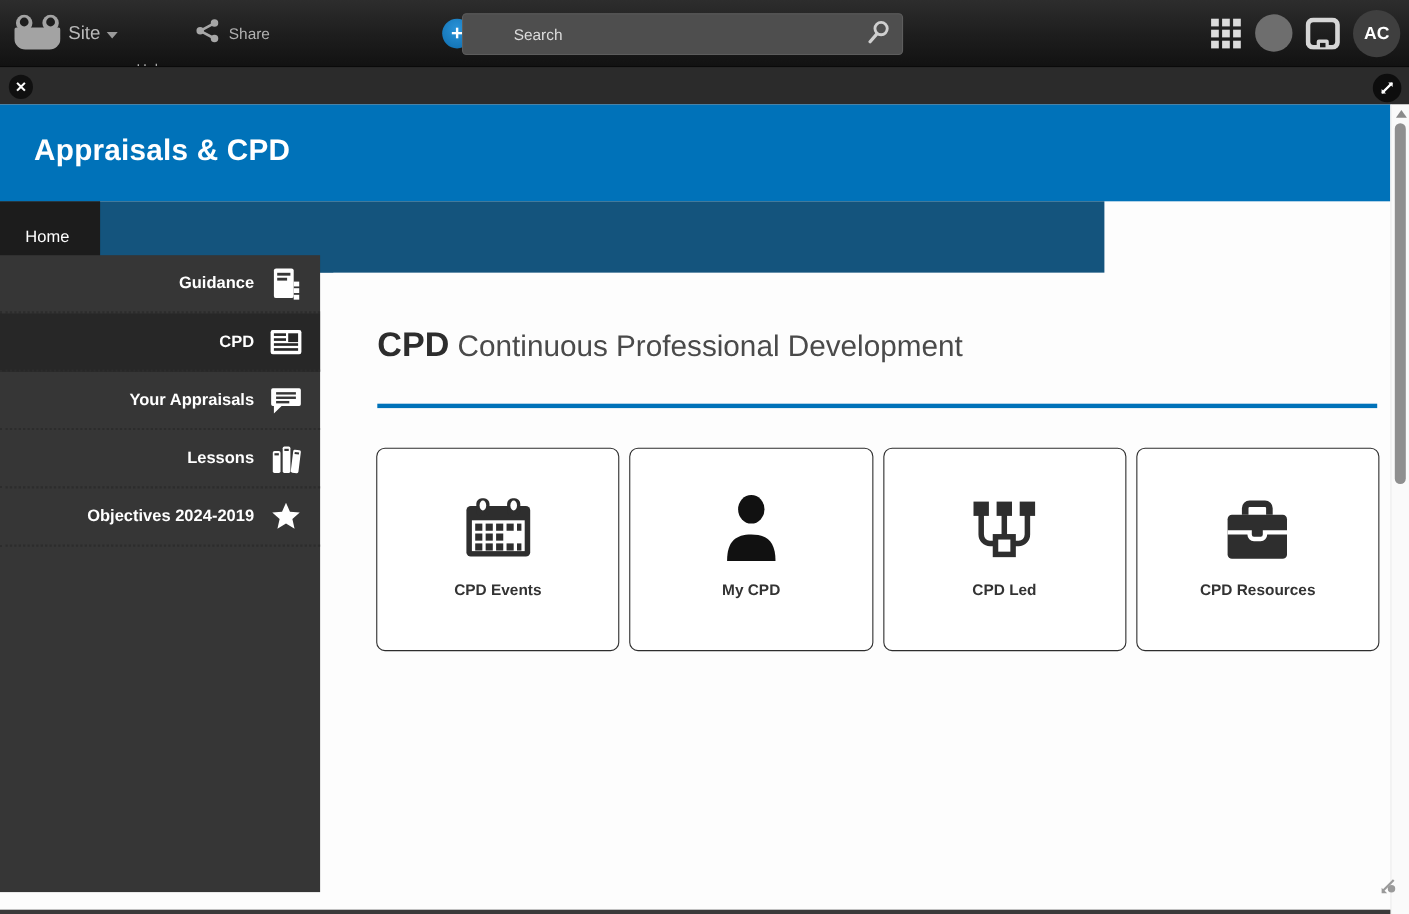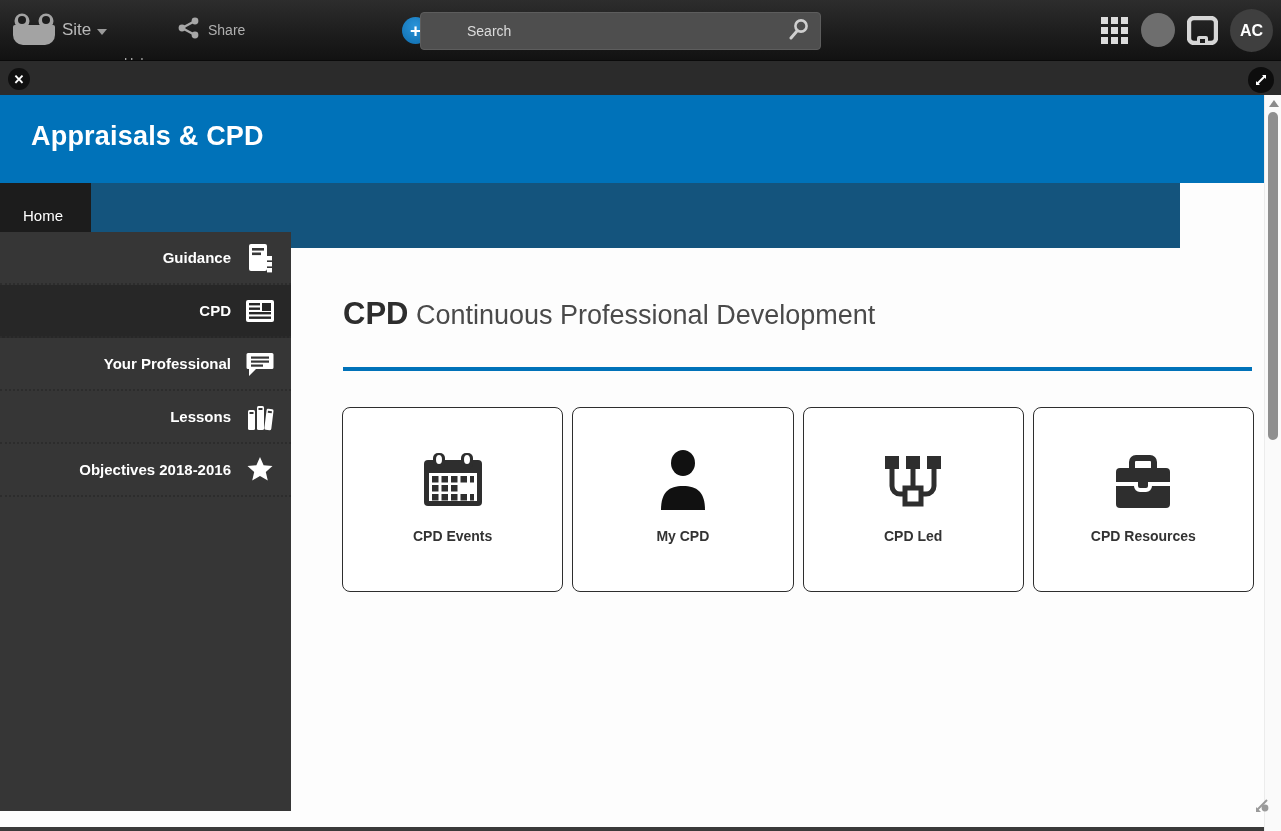--- a/index.html
+++ b/index.html
@@ -37,21 +37,21 @@
   .close-btn { position:absolute; left:8px; top:7px; width:22px; height:22px; border-radius:50%; background:#101010;
                color:#fff; font-size:13px; font-weight:bold; text-align:center; line-height:21px; cursor:pointer; border:none; }
   .expand-btn { position:absolute; left:1248px; top:6px; width:26px; height:26px; border-radius:50%; background:#0d0d0d;
                 display:flex; align-items:center; justify-content:center; cursor:pointer; border:none; }
 
   
   .bluebar { position:absolute; left:0; top:95px; width:1264px; height:88px; background:#0072b9; }
   .app-title { position:absolute; left:31px; top:26px; color:#fff; font-size:27px; font-weight:bold; letter-spacing:0.2px; }
 
   
-  .tealbar { position:absolute; left:0; top:183px; width:1180px; height:65px; background:#14547d; }
+  .tealbar { position:absolute; left:0; top:183px; width:1004px; height:65px; background:#14547d; }
   .home-tab { position:absolute; left:0; top:0; width:91px; height:65px; background:#1c1c1c; color:#fff;
               font-size:15px; display:flex; align-items:center; padding-left:23px; cursor:pointer; }
 
   
   .sidebar { position:absolute; left:0; top:232px; width:291px; height:579px; background:#363636;text-align:center; }
   .side-item { height:53px; display:flex; align-items:center; justify-content:flex-end; gap:13px;
                padding-right:15px; cursor:pointer; border-bottom:2px dotted #2c2c2c; }
   .side-item.active { background:#272727; }
   .side-label { color:#fff; font-size:15px; font-weight:bold; }
   .side-icon { width:32px; display:flex; justify-content:center; }
@@ -191,21 +191,21 @@
           <rect x="17" y="4" width="9" height="8" fill="#272727"></rect>
           <rect x="4" y="4" width="11" height="2.4" fill="#272727"></rect>
           <rect x="4" y="8.5" width="11" height="2.4" fill="#272727"></rect>
           <rect x="4" y="13" width="22" height="2.4" fill="#272727"></rect>
           <rect x="4" y="17.5" width="22" height="2.4" fill="#272727"></rect>
         </svg>
       </span>
     </div>
 
     <div class="side-item">
-      <span class="side-label">Your Professional</span>
+      <span class="side-label">Your Appraisals</span>
       <span class="side-icon">
         <svg width="28" height="26" viewBox="0 0 28 26">
           <path d="M2 2 h24 a1.5 1.5 0 0 1 1.5 1.5 v13 a1.5 1.5 0 0 1 -1.5 1.5 h-16 l-7 7 v-7 h-1 a1.5 1.5 0 0 1 -1.5 -1.5 v-13 a1.5 1.5 0 0 1 1.5 -1.5 z" fill="#fff"></path>
           <rect x="5" y="5.5" width="18" height="2.2" fill="#363636"></rect>
           <rect x="5" y="9.5" width="18" height="2.2" fill="#363636"></rect>
           <rect x="5" y="13.5" width="12" height="2.2" fill="#363636"></rect>
         </svg>
       </span>
     </div>
 
@@ -220,21 +220,21 @@
           <g transform="rotate(7 24 16)">
             <rect x="20.5" y="6" width="7" height="21" rx="1.5" fill="#fff"></rect>
             <rect x="22" y="8" width="4" height="2" fill="#363636"></rect>
           </g>
         </svg>
       </span>
     </div>
 
 
     <div class="side-item">
-      <span class="side-label">Objectives 2018-2016</span>
+      <span class="side-label">Objectives 2024-2019</span>
       <span class="side-icon">
         <svg width="28" height="27" viewBox="0 0 28 27">
           <path d="M14 1 l3.6 8.2 8.9 0.8 -6.7 5.9 2 8.7 -7.8 -4.6 -7.8 4.6 2 -8.7 -6.7 -5.9 8.9 -0.8 z" fill="#fff"></path>
         </svg>
       </span>
     </div>
 
   </aside>
 
   <main class="content">

